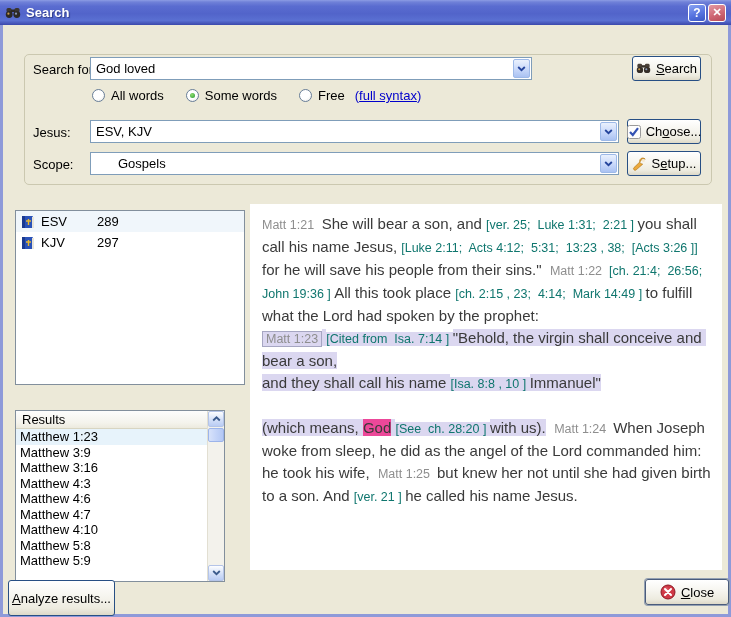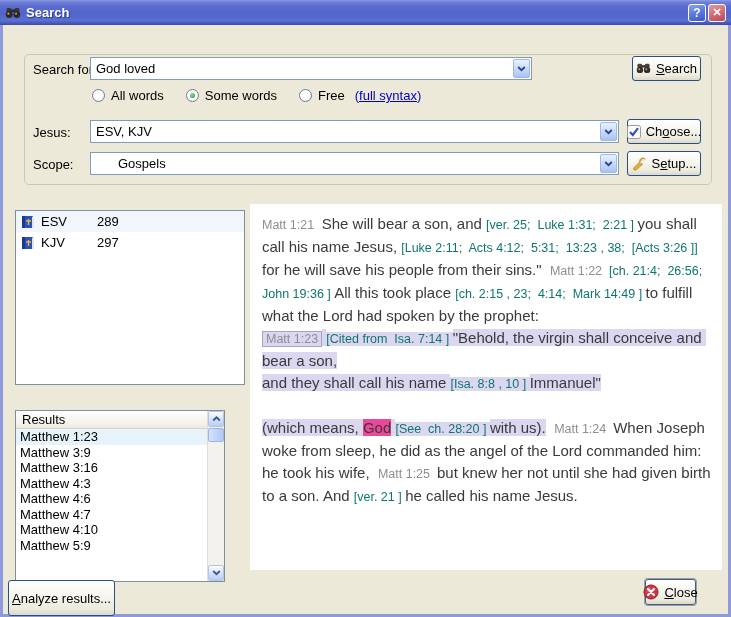--- a/index.html
+++ b/index.html
@@ -98,21 +98,21 @@
   .verse-para { }
   .vp-gap { margin-top:22px; }
   .t-ref { color:#0f766e; font-size:12.5px; cursor:pointer; }
   .t-vtag { color:#8e8e8e; font-size:12.5px; }
   .t-vtagbox { border:1px solid #a6a6c2; background:#dbd7f0; padding:0 3px; }
   .hl { background:#dbd7f0; }
   .hl-y { background:#ec4899; }
 
   
   .analyze-btn { left:8px; top:580px; width:107px; height:36px; }
-  .close-btn { left:645px; top:579px; width:51px; height:26px; }
+  .close-btn { left:645px; top:579px; width:84px; height:26px; }
 </style>
 </head>
 <body>
 
 <div class="window">
 
   <div class="titlebar">
     <span style="display:flex;">
       <svg width="16" height="16" viewBox="0 0 16 16">
         <rect x="1.5" y="3" width="5" height="4" rx="1.5" fill="#3a3530"></rect>
@@ -245,20 +245,21 @@
   <div class="panel results-panel">
     <div class="res-header">Results</div>
     <div class="res-list" id="results-items">
         <div class="res-item selected">Matthew 1:23</div>
         <div class="res-item">Matthew 3:9</div>
         <div class="res-item">Matthew 3:16</div>
         <div class="res-item">Matthew 4:3</div>
         <div class="res-item">Matthew 4:6</div>
         <div class="res-item">Matthew 4:7</div>
         <div class="res-item">Matthew 4:10</div>
+        <div class="res-item">Matthew 5:8</div>
         <div class="res-item">Matthew 5:9</div>
       </div>
     <div class="sb">
       <div class="sb-btn sb-up">
         <svg width="9" height="6" viewBox="0 0 9 6">
             <polyline points="1.2,4.5 4.5,1.3 7.8,4.5" fill="none" stroke="#3a5a8c" stroke-width="1.8"></polyline>
           </svg>
       </div>
       <div class="sb-thumb"></div>
       <div class="sb-btn sb-down">

